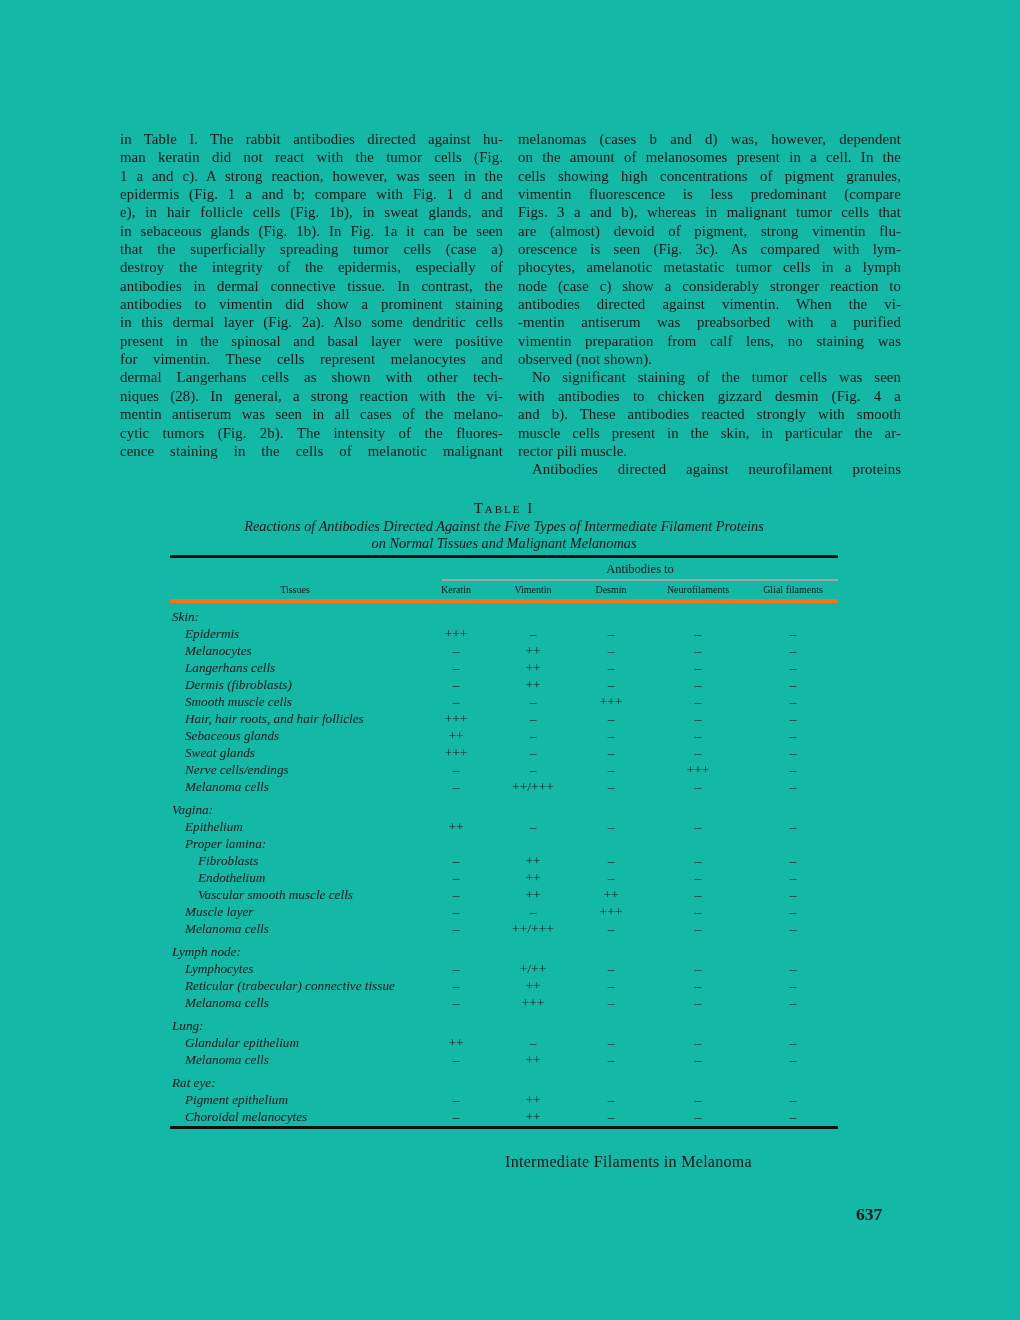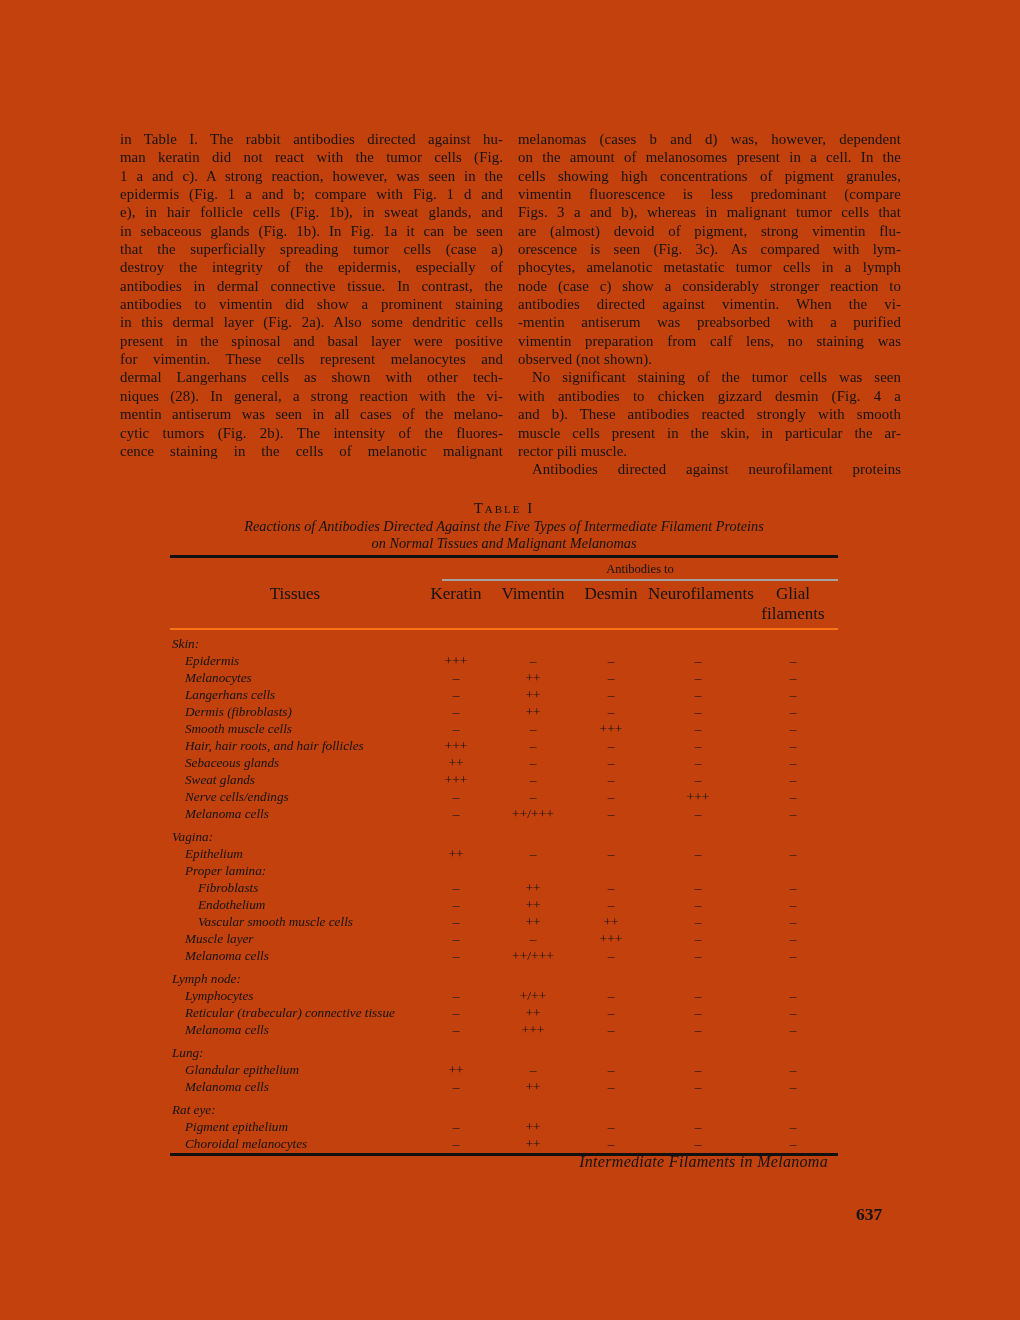--- a/index.html
+++ b/index.html
@@ -1,53 +1,53 @@
 <!DOCTYPE html>
 <html><head>
 <meta charset="utf-8">
 <style>
   * { margin:0; padding:0; box-sizing:border-box; }
   html,body { background:#ffffff; }
   .page {
-    position:relative; width:1020px; height:1320px; background:#c2410c;
+    position:relative; width:1020px; height:1320px; background:#14b8a6;
     font-family:"Liberation Serif", serif; color:#141414; overflow:hidden;
   }
   
   .cols { position:absolute; left:120px; top:130px; width:781px; display:flex; gap:15px; }
   .col { width:383px; }
   .line {
     font-size:14.8px; line-height:18.35px; height:18.35px; overflow:hidden;
     text-align:justify; text-align-last:justify; letter-spacing:0.1px;
   }
   .line.pe { text-align-last:left; }
   .line.ps { text-indent:14px; }
   
   .tbl { position:absolute; left:170px; top:500px; width:668px; }
   .tbl-cap { text-align:center; }
   .tbl-title { font-variant:small-caps; font-size:15px; letter-spacing:2px; height:18px; }
   .tbl-sub { font-style:italic; font-size:14.3px; line-height:17px; }
   .rule-top { height:3px; background:#111; margin-top:3px; }
   .abrow { margin-left:272px; width:396px; text-align:center; font-size:12.5px;
            padding:4px 0 2px 0; border-bottom:2px solid #a3a3a3; }
   .hdr { display:grid; grid-template-columns:250px 72px 82px 74px 100px 90px;
-         padding:3px 0 4px 0; border-bottom:2px solid #f97316; font-size:17px; }
+         padding:3px 0 4px 0; border-bottom:4px solid #f97316; font-size:10px; }
   .hdr .hc { text-align:center; }
   .tbl-body { margin-top:5px; font-size:13.2px; }
   .tsec { margin-top:6px; }
   .tsec:first-child { margin-top:0; }
   .trow { display:grid; grid-template-columns:250px 72px 82px 74px 100px 90px; height:17px; line-height:17px; }
   .tcell { white-space:nowrap; overflow:hidden;font-style:italic; }
   .t0 { padding-left:2px; }
   .t1 { padding-left:15px; }
   .t2 { padding-left:28px; }
   .vcell { text-align:center; font-size:13.5px; }
   .rule-bot { height:3px; background:#111; margin-top:1px; }
   
-  .run-title { position:absolute; left:483px; top:1153px; width:345px; text-align:right;
-               font-style:italic; font-size:16px; letter-spacing:0.3px; }
+  .run-title { position:absolute; left:505px; top:1153px; width:345px; text-align:left;
+               font-size:16px; letter-spacing:0.3px; }
   .page-num { position:absolute; left:856px; top:1204px; font-size:17.5px; font-weight:bold; }
 </style>
 </head>
 <body>
 
 <div class="page">
 
   <div class="cols">
     <div class="col">
         <div class="line">in Table I. The rabbit antibodies directed against hu-</div>

